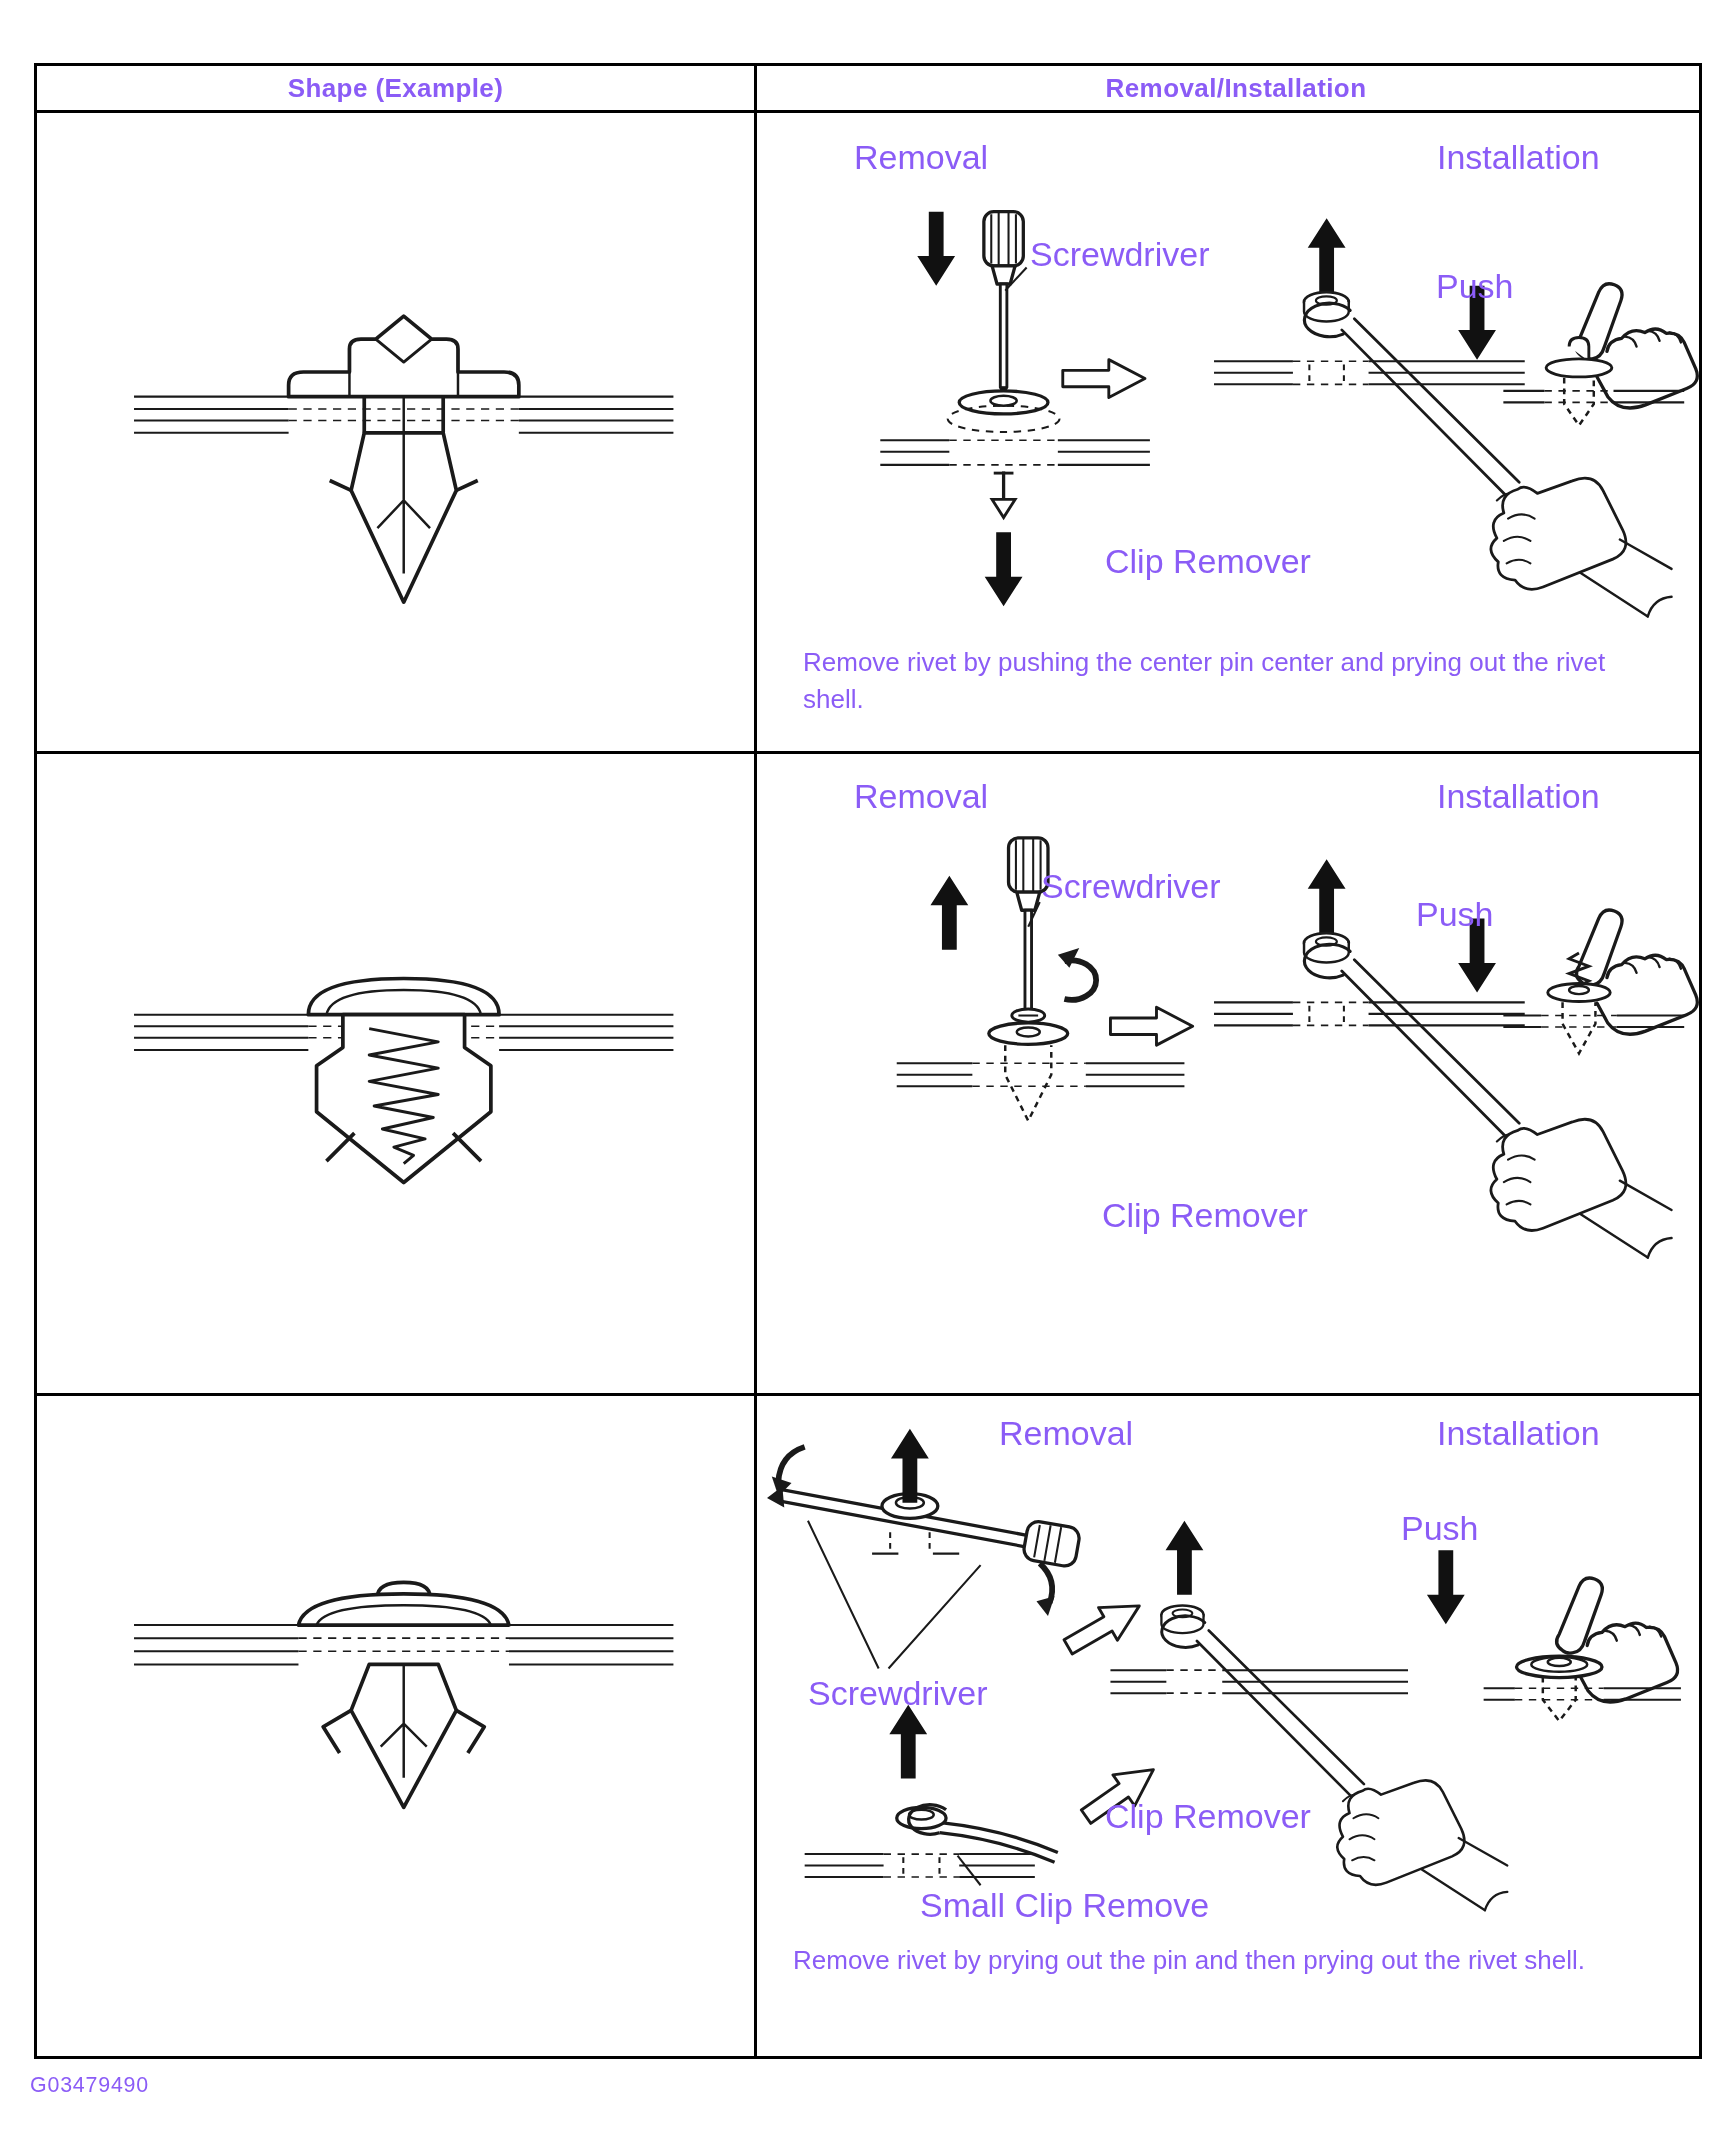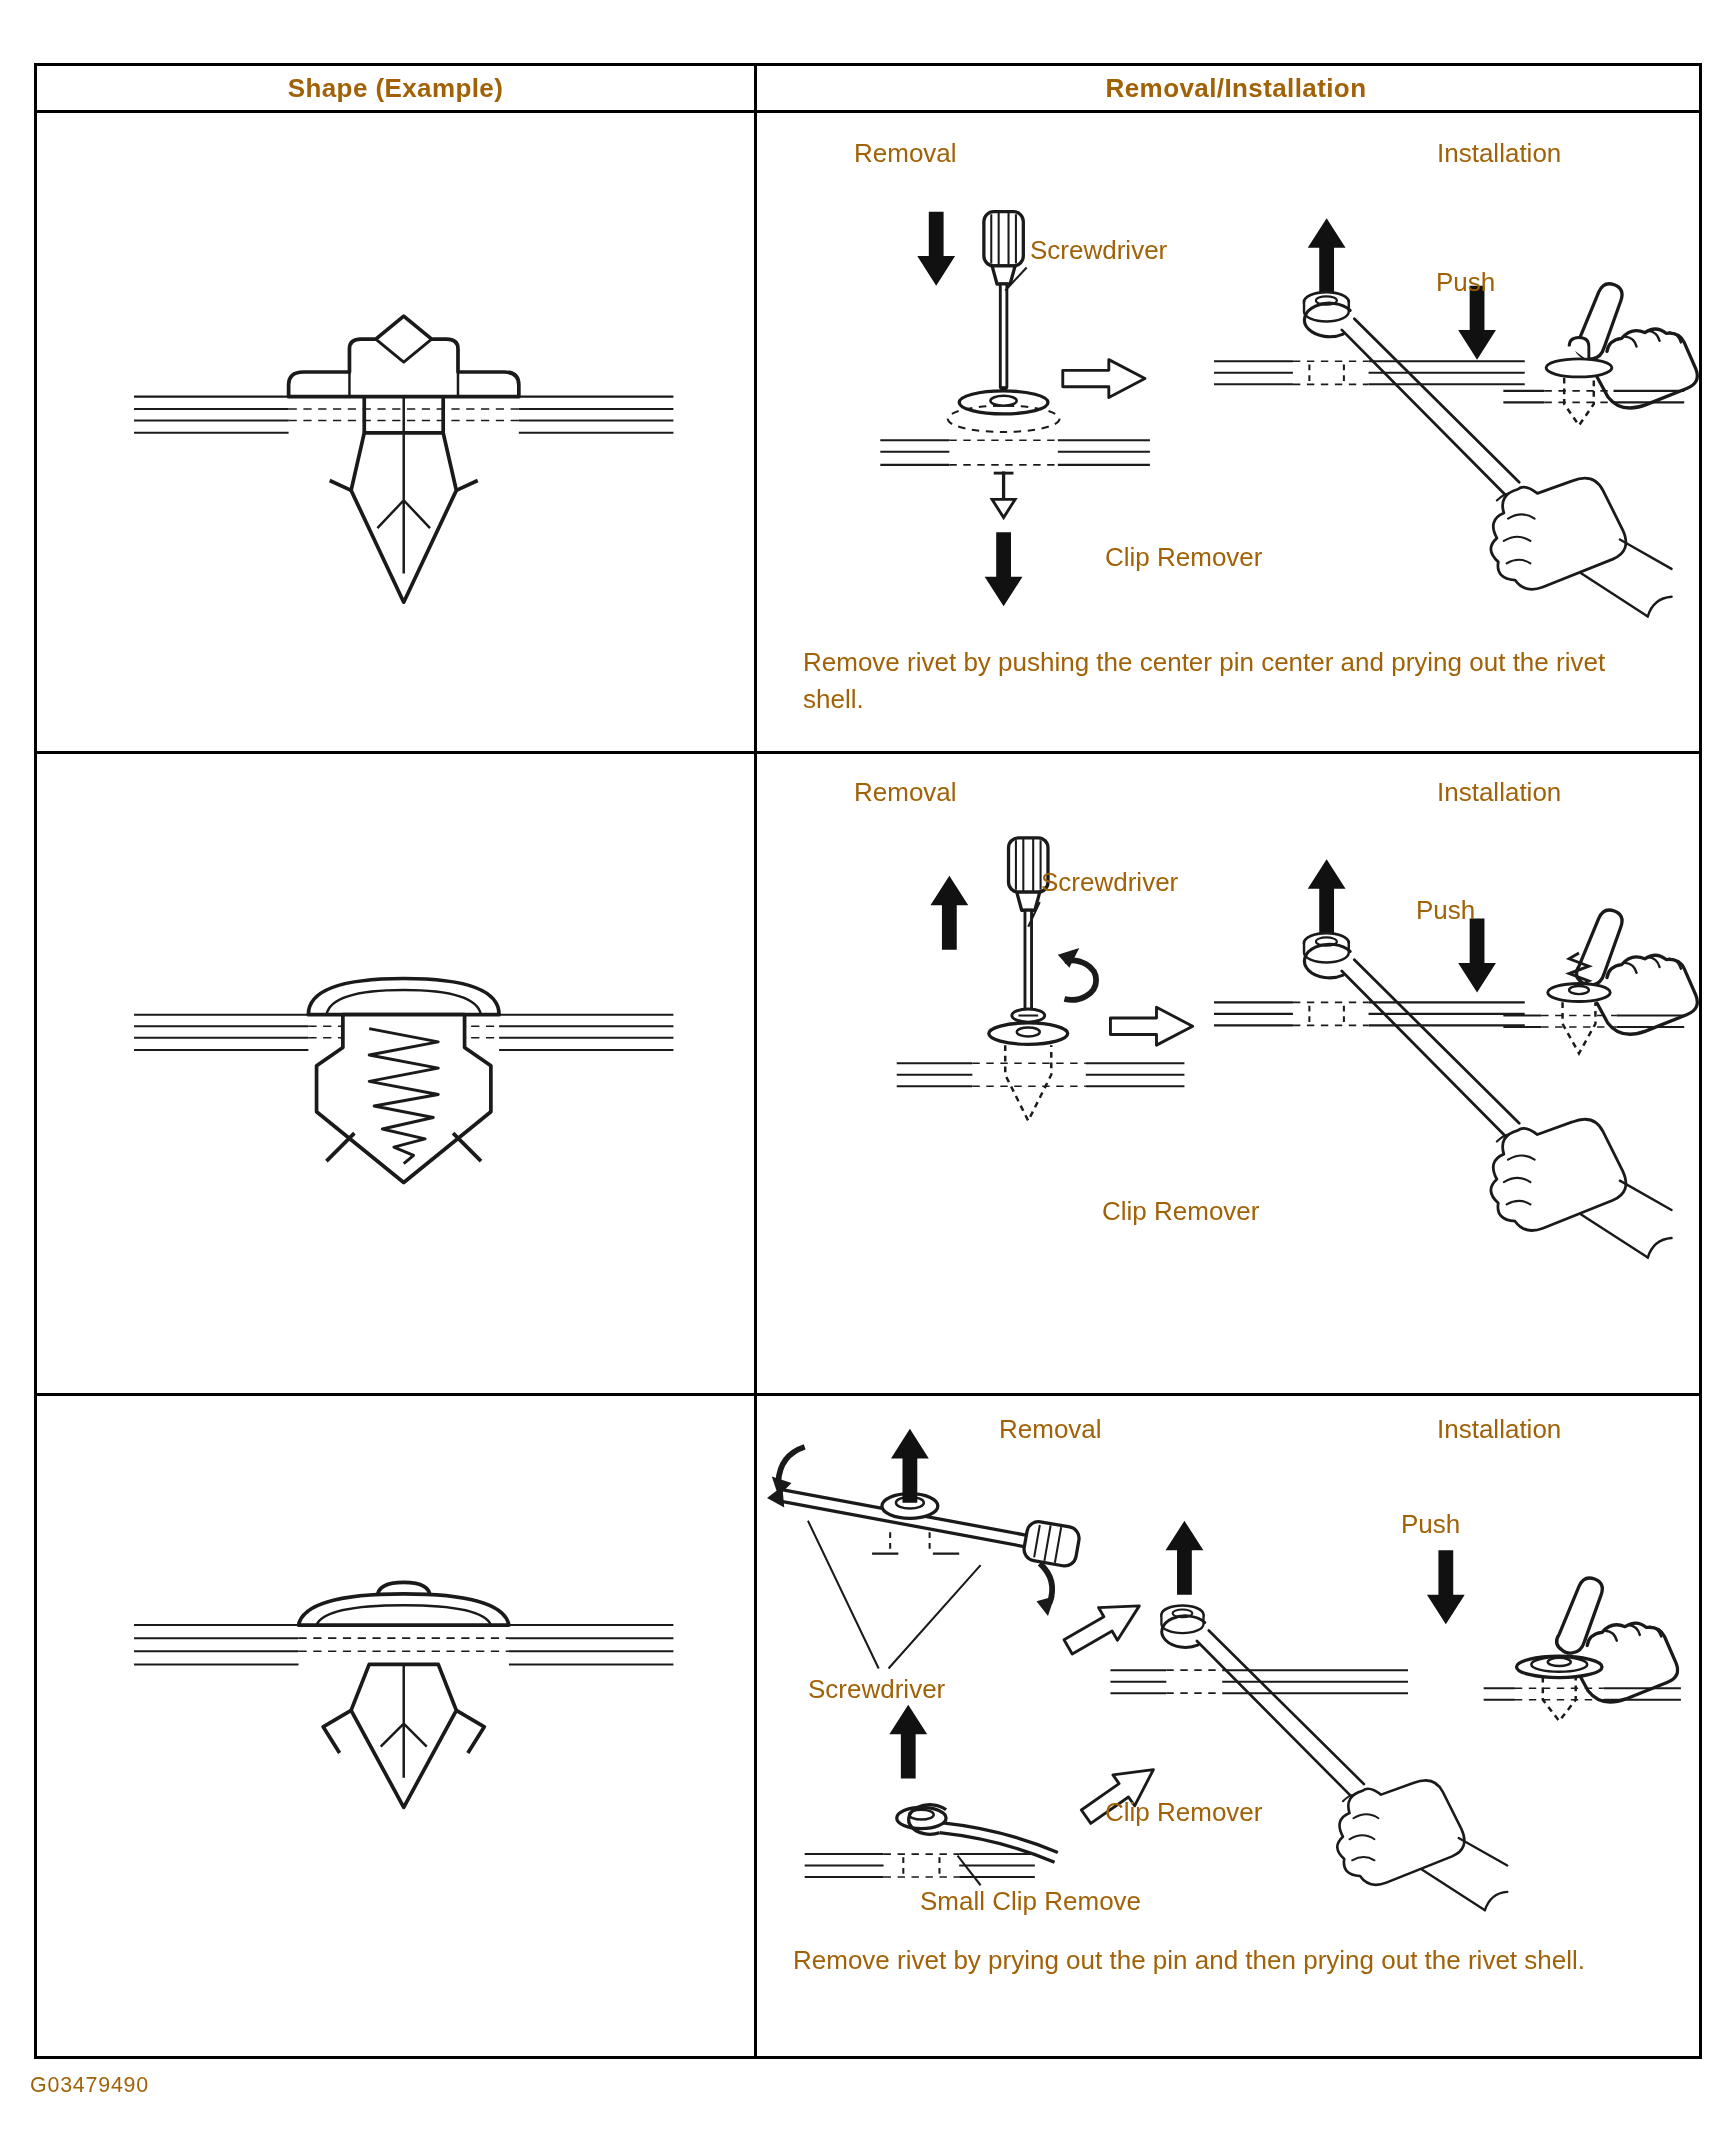--- a/index.html
+++ b/index.html
@@ -1,27 +1,27 @@
 <!DOCTYPE html>
 <html style="font-size:13px"><head>
 <meta charset="utf-8">
 <style>
   html,body{margin:0;padding:0;background:#ffffff;}
   .page{position:relative;width:1735px;height:2140px;background:#fff;
-        font-family:"Liberation Sans","DejaVu Sans",sans-serif;color:#a16207;overflow:hidden;}
+        font-family:"Liberation Sans","DejaVu Sans",sans-serif;color:#8b5cf6;overflow:hidden;}
   .tbl{position:absolute;left:34px;top:63px;width:1668px;height:1996px;
        border:3.3px solid #000;box-sizing:border-box;display:grid;
        grid-template-columns:720px 1fr;grid-template-rows:47px 641px 642px 1fr;}
   .cell{position:relative;border-right:3.3px solid #000;border-bottom:3.3px solid #000;
         box-sizing:border-box;overflow:hidden;background:#fff;}
   .cell.lastcol{border-right:none;padding-left:16px;}
   .cell.lastrow{border-bottom:none;}
   .hdr{display:flex;align-items:center;justify-content:center;
        font-weight:bold;font-size:26px;letter-spacing:0.4px;}
-  .lbl{position:absolute;font-size:26px;white-space:nowrap;z-index:3;}
+  .lbl{position:absolute;font-size:34px;white-space:nowrap;z-index:3;}
   .caption{position:absolute;font-size:26px;line-height:1.42;z-index:3;}
   .figcode{position:absolute;left:30px;top:2073px;font-size:21.4px;letter-spacing:0.8px;}
   svg.draw{position:absolute;left:0;top:0;width:100%;height:100%;z-index:1;}
 </style>
 </head>
 <body>
 
 <div class="page">
 
 <svg style="position:absolute;width:0;height:0" aria-hidden="true">

